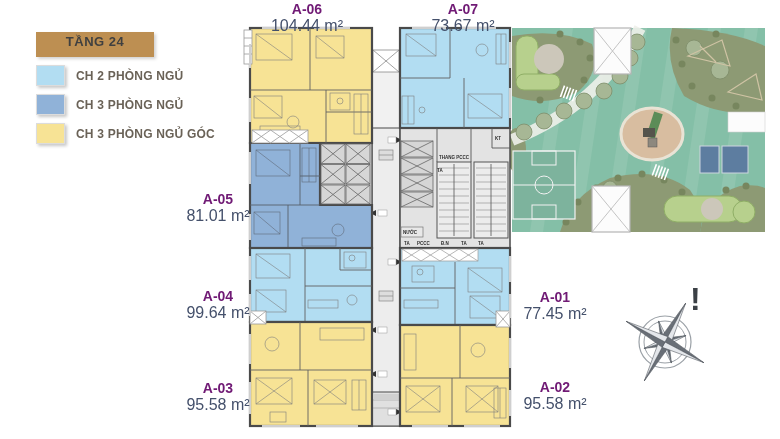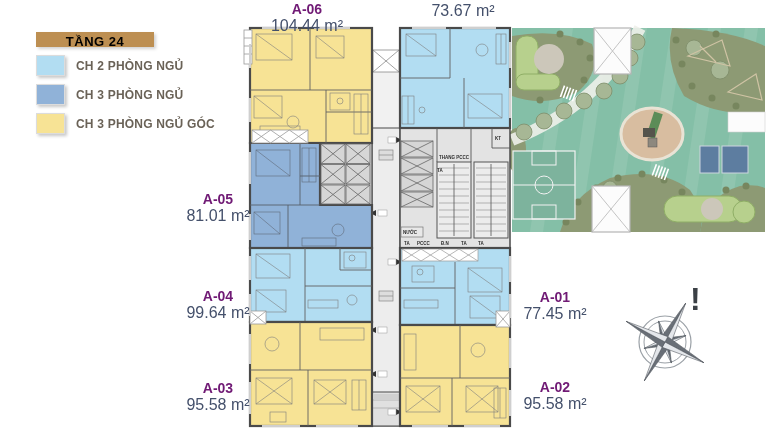--- a/index.html
+++ b/index.html
@@ -1,21 +1,21 @@
 <!DOCTYPE html>
 <html><head>
 <meta charset="utf-8">
 <style>
   html,body{margin:0;padding:0;background:#fff;}
   body{font-family:"Liberation Sans", sans-serif;}
   .stage{position:relative;width:780px;height:439px;background:#ffffff;overflow:hidden;}
   svg{position:absolute;left:0;top:0;font-family:"Liberation Sans", sans-serif;}
   
   .legend{position:absolute;left:36px;top:32px;width:190px;}
-  .legend-title{width:118px;height:15px;line-height:19px;text-align:center;color:#000000;
+  .legend-title{width:118px;height:25px;line-height:19px;text-align:center;color:#404040;
     font-weight:bold;font-size:13px;letter-spacing:.5px;box-shadow:2px 2px 3px rgba(0,0,0,.18);}
   .legend-item{display:flex;align-items:center;margin-top:8px;}
   .legend-item:first-of-type{margin-top:15px;}
   .swatch{width:27px;height:19px;border:1px solid #dcdcdc;box-shadow:2px 2px 3px rgba(0,0,0,.22);margin-right:11px;}
   .legend-label{font-size:12px;font-weight:bold;color:#6a6257;letter-spacing:.2px;}
   
   .ulabel{position:absolute;width:110px;text-align:center;line-height:1.05;}
   .uname{font-size:14px;font-weight:bold;color:#701a75;}
   .uarea{font-size:16px;color:#44506b;margin-top:1px;}
   .compass-mark{position:absolute;left:690px;top:281px;font-size:32px;font-weight:bold;color:#3b4046;}
@@ -396,20 +396,21 @@
       <div class="swatch" style="background: rgb(247, 227, 149);"></div>
       <div class="legend-label">CH 3 PHÒNG NGỦ GÓC</div>
     </div>
   </div>
 
   <div class="ulabel" style="left:252px;top:2px;">
     <div class="uname">A-06</div>
     <div class="uarea">104.44 m²</div>
   </div>
   <div class="ulabel" style="left:408px;top:2px;">
+    <div class="uname">A-07</div>
     <div class="uarea">73.67 m²</div>
   </div>
   <div class="ulabel" style="left:163px;top:192px;">
     <div class="uname">A-05</div>
     <div class="uarea">81.01 m²</div>
   </div>
   <div class="ulabel" style="left:163px;top:289px;">
     <div class="uname">A-04</div>
     <div class="uarea">99.64 m²</div>
   </div>

